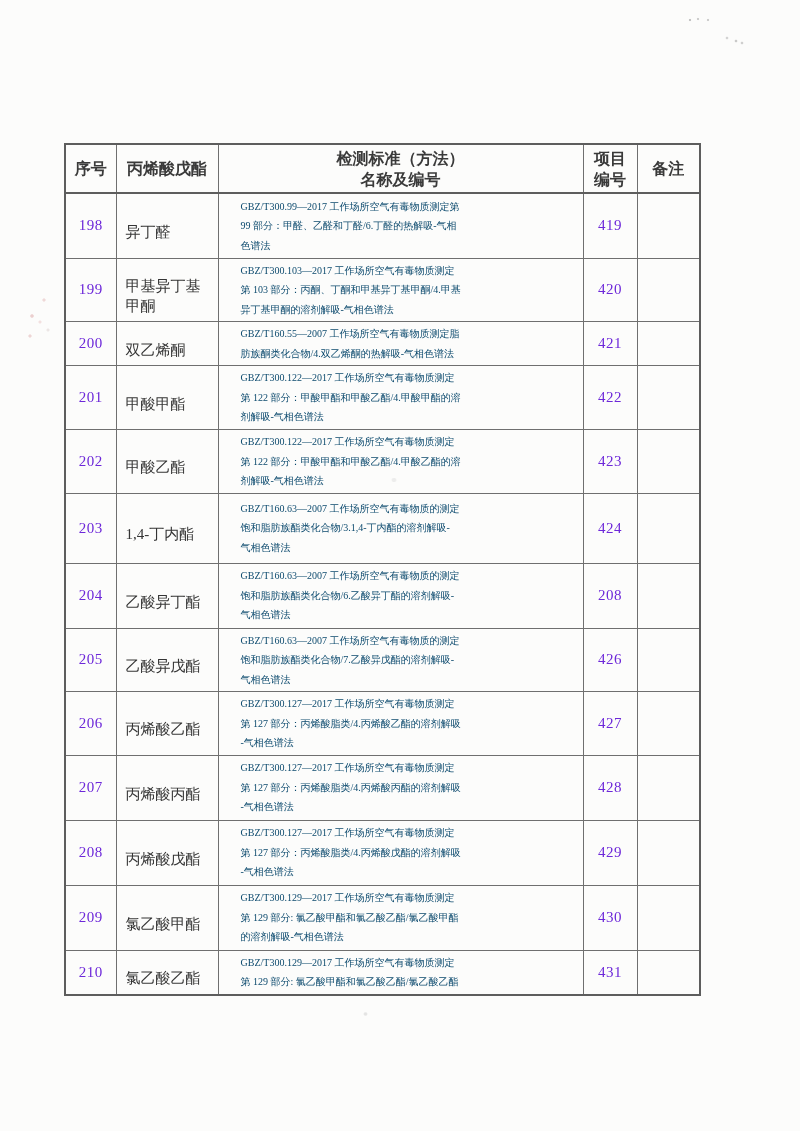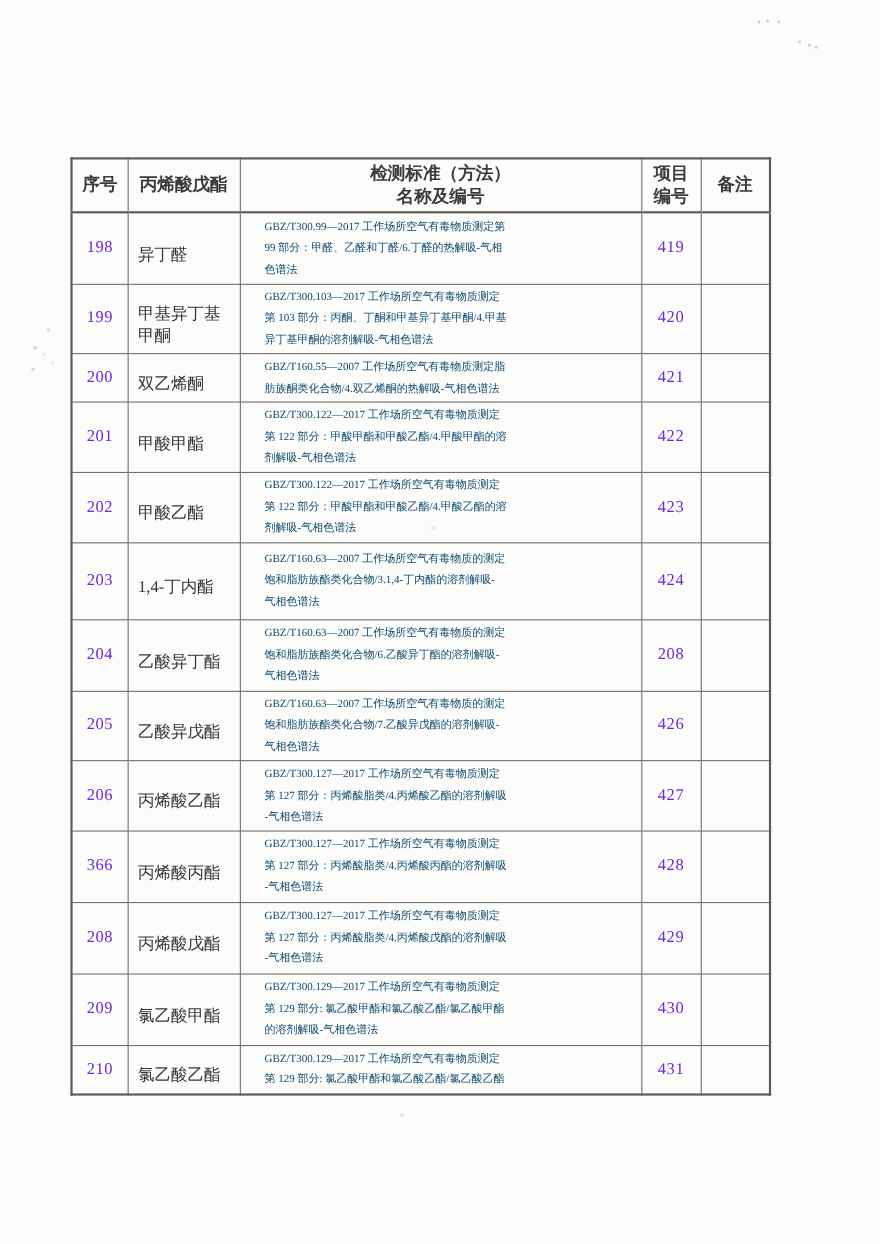--- a/index.html
+++ b/index.html
@@ -198,21 +198,21 @@
         <tr>
           <td class="col-no">206</td>
           <td class="col-item">丙烯酸乙酯</td>
           <td class="col-standard">GBZ/T300.127—2017 工作场所空气有毒物质测定
 第 127 部分：丙烯酸脂类/4.丙烯酸乙酯的溶剂解吸
 -气相色谱法</td>
           <td class="col-code">427</td>
           <td class="col-remark"></td>
         </tr>
         <tr>
-          <td class="col-no">366</td>
+          <td class="col-no">207</td>
           <td class="col-item">丙烯酸丙酯</td>
           <td class="col-standard">GBZ/T300.127—2017 工作场所空气有毒物质测定
 第 127 部分：丙烯酸脂类/4.丙烯酸丙酯的溶剂解吸
 -气相色谱法</td>
           <td class="col-code">428</td>
           <td class="col-remark"></td>
         </tr>
         <tr>
           <td class="col-no">208</td>
           <td class="col-item">丙烯酸戊酯</td>

